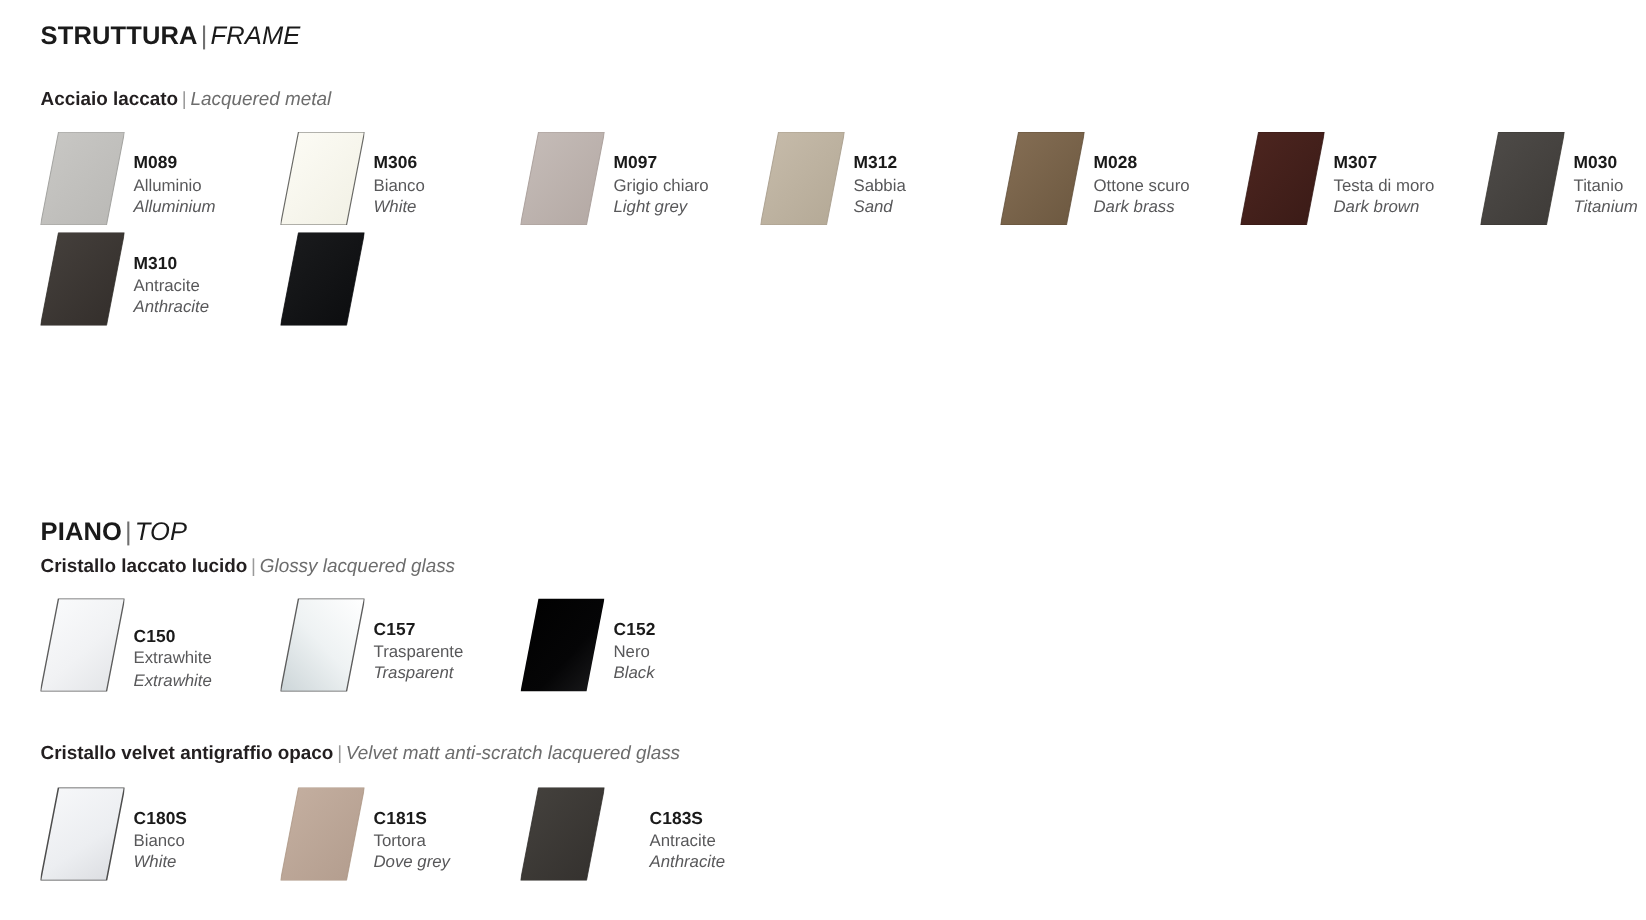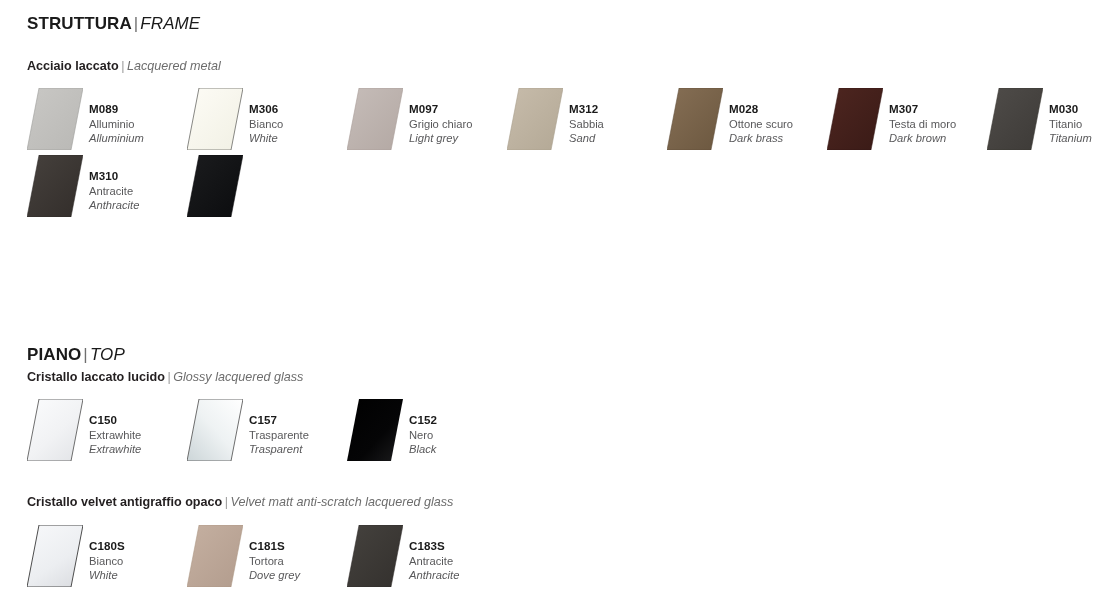--- a/index.html
+++ b/index.html
@@ -306,21 +306,21 @@
   </div>
 
   <div class="section-title" style="left:27px; top:345px;">
     <span class="it">PIANO</span><span class="sep">|</span><span class="en">TOP</span>
   </div>
 
   <div class="group-title" style="left:27px; top:369px;">
     <span class="it">Cristallo laccato lucido</span><span class="sep">|</span><span class="en">Glossy lacquered glass</span>
   </div>
 
-  <div class="swatch-item" style="left:27px; top:399px;">
+  <div class="swatch-item" style="left:27px; top:399px;align-items:flex-end;">
     <div class="chip-wrap">
       <div class="chip">
         <svg width="56" height="62" viewBox="0 0 56 62">
             <defs>
               <linearGradient id="g9" x1="0.1" y1="0" x2="0.9" y2="1">
                 <stop offset="0" stop-color="#fafbfc"></stop>
                 <stop offset="0.55" stop-color="#f1f2f4"></stop>
                 <stop offset="1" stop-color="#e2e4e7"></stop>
               </linearGradient>
             </defs>
@@ -419,21 +419,21 @@
           </svg>
       </div>
     </div>
     <div class="labels">
       <div class="code">C181S</div>
       <div class="name-it">Tortora</div>
       <div class="name-en">Dove grey</div>
     </div>
   </div>
 
-  <div class="swatch-item" style="left:347px; top:525px;">
+  <div class="swatch-item" style="left:347px; top:525px;gap:24px;">
     <div class="chip-wrap">
       <div class="chip">
         <svg width="56" height="62" viewBox="0 0 56 62">
             <defs>
               <linearGradient id="g14" x1="0" y1="0" x2="1" y2="1">
                 <stop offset="0" stop-color="#45423e"></stop>
                 <stop offset="1" stop-color="#33302d"></stop>
               </linearGradient>
             </defs>
             <polygon points="12,0 56,0 44,62 0,62" fill="url(#g14)" stroke="#2e2b28" stroke-width="0.5"></polygon>

